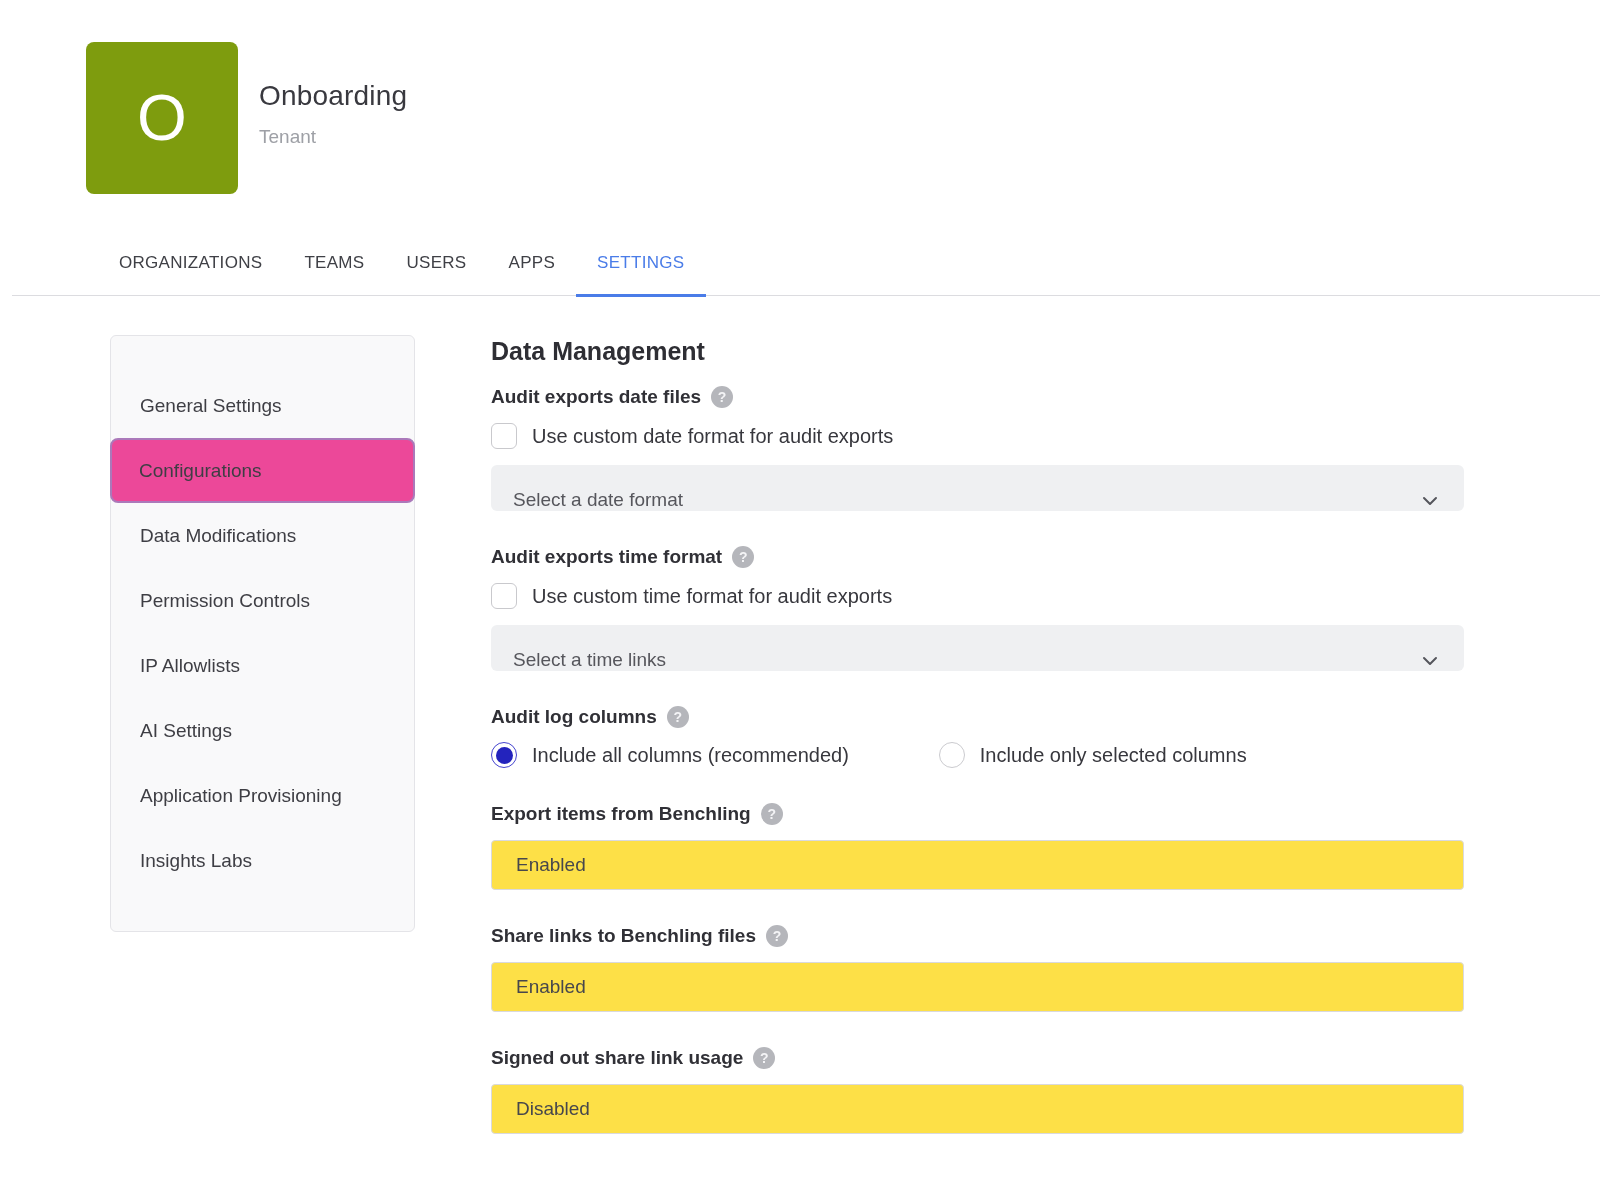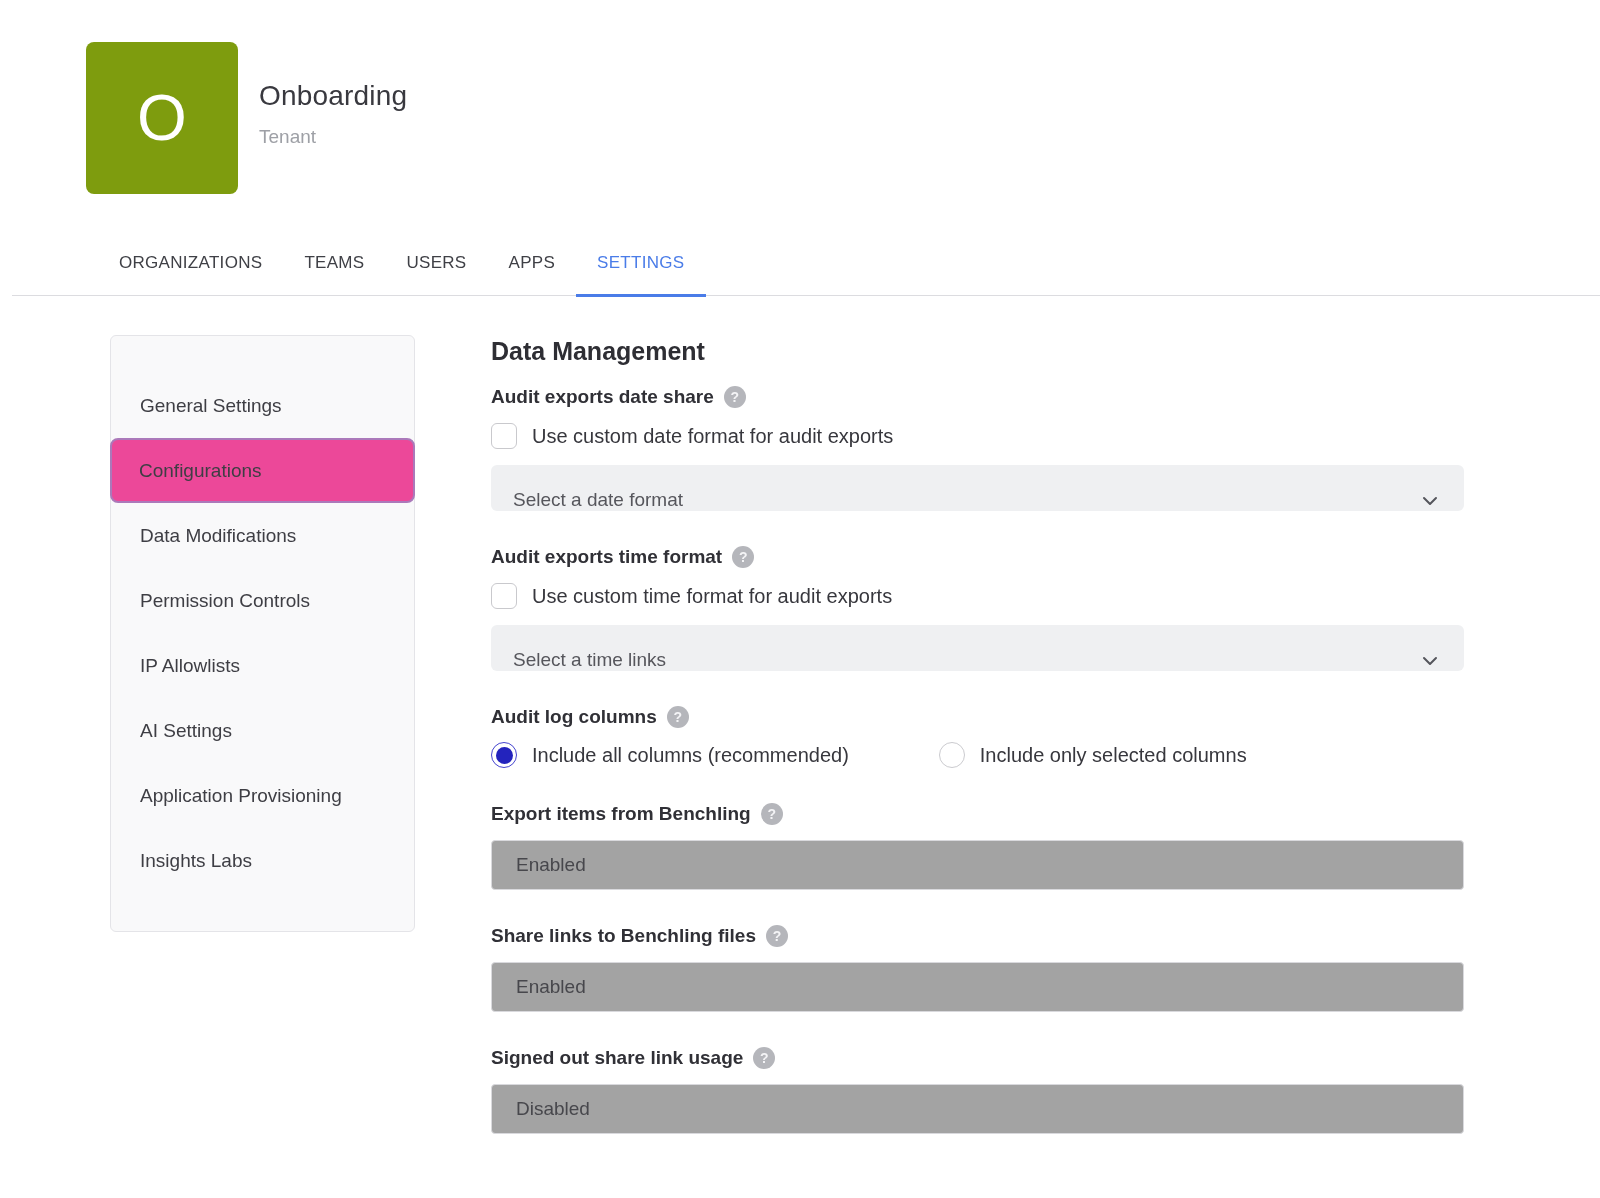--- a/index.html
+++ b/index.html
@@ -90,21 +90,21 @@
     display: flex; align-items: center; justify-content: center;
   }
   .radio.checked { border-color: #4544cf; }
   .radio.checked::after {
     content: ""; width: 17px; height: 17px; border-radius: 50%; background: #2323bd;
   }
   .radio-label { font-size: 20px; color: #37373d; margin-left: 15px; }
 
   .disabled-input {
     margin-top: 14px; height: 50px; width: 100%;
-    background: #a3a3a3; border: 1px solid #d9d9dd; border-radius: 4px;
+    background: #fde047; border: 1px solid #d9d9dd; border-radius: 4px;
     display: flex; align-items: center; padding-left: 24px;
   }
   .disabled-input .value { font-size: 19px; color: #47474c; }
 </style>
 </head>
 <body>
 
 <div class="header">
   <div class="avatar" style="background:#7e9c0e;">
     <span class="avatar-letter">O</span>
@@ -133,21 +133,21 @@
     <div class="side-item">IP Allowlists</div>
     <div class="side-item">AI Settings</div>
     <div class="side-item">Application Provisioning</div>
     <div class="side-item">Insights Labs</div>
   </div>
 
   <div class="main">
     <div class="main-title">Data Management</div>
 
     <div class="field-label-row first">
-      <span class="field-label">Audit exports date share</span>
+      <span class="field-label">Audit exports date files</span>
       <span class="help-icon">?</span>
     </div>
     <div class="check-row">
       <span class="checkbox"></span>
       <span class="check-label">Use custom date format for audit exports</span>
     </div>
     <div class="select">
       <span class="select-value">Select a date format</span>
       <span class="chevron">
         <svg width="20" height="20" viewBox="0 0 20 20">

